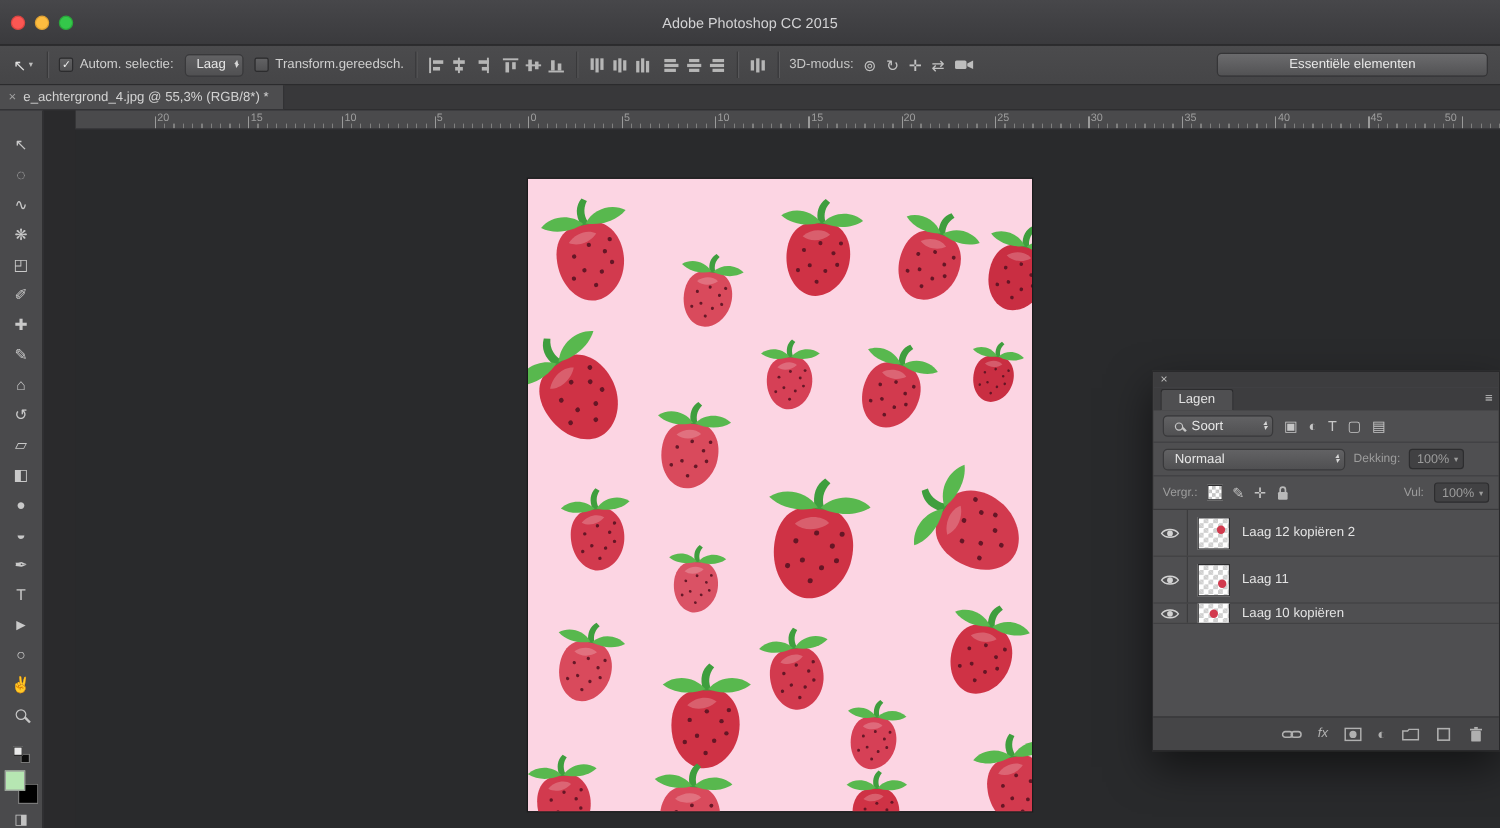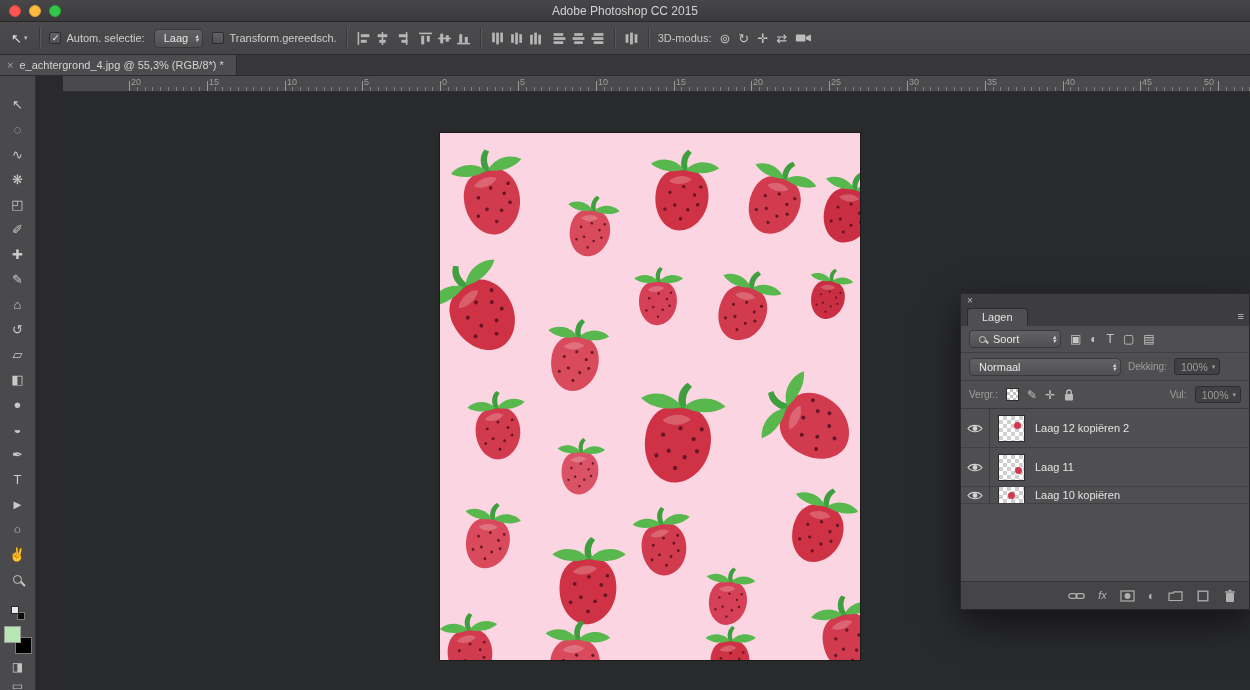--- a/index.html
+++ b/index.html
@@ -1,21 +1,21 @@
 <!DOCTYPE html>
 <html><head>
 <meta charset="utf-8">
 <style>
   html,body{margin:0;padding:0;background:#1c1c1e;}
   *{box-sizing:border-box;-webkit-font-smoothing:antialiased;}
   .app{position:relative;width:1250px;height:690px;overflow:hidden;background:#2a2a2c;
        font-family:"Liberation Sans",sans-serif;font-size:11px;color:#d6d6d6;user-select:none;}
 
   
-  .titlebar{height:22px;background:linear-gradient(#47474a,#3a3a3d);border-bottom:1px solid #28282a;
+  .titlebar{height:38px;background:linear-gradient(#47474a,#3a3a3d);border-bottom:1px solid #28282a;
             position:relative;display:flex;align-items:center;}
   .lights{display:flex;gap:8px;margin-left:9px;}
   .light{width:12px;height:12px;border-radius:50%;display:inline-block;}
   .light.red{background:#fc5753;border:1px solid #d94542;}
   .light.yellow{background:#fdbc40;border:1px solid #dfa133;}
   .light.green{background:#34c84a;border:1px solid #2aa83b;}
   .win-title{position:absolute;left:0;right:0;text-align:center;font-size:12px;color:#d2d2d4;}
 
   
   .optionsbar{height:33px;background:linear-gradient(#4b4b4d,#454547);border-bottom:1px solid #2b2b2d;
@@ -254,20 +254,23 @@
       <span class="threed-ic">⊚</span>
       <span class="threed-ic">↻</span>
       <span class="threed-ic">✛</span>
       <span class="threed-ic">⇄</span>
       <svg class="cam-ic" viewBox="0 0 16 11">
           <rect x="0.8" y="2.2" width="9" height="6.6" rx="1.2" fill="#bdbdbd"></rect>
           <path d="M10.4,4.4 L15,2.2 V8.8 L10.4,6.6 Z" fill="#bdbdbd"></path>
         </svg>
     </div>
 
+    <div class="workspace-btn">
+      <span>Essentiële elementen</span>
+    </div>
   </div>
 
   <div class="tabbar">
     <div class="doc-tab">
       <span class="tab-close">×</span>
       <span>e_achtergrond_4.jpg @ 55,3% (RGB/8*) *</span>
     </div>
   </div>
 
   <div class="body">

